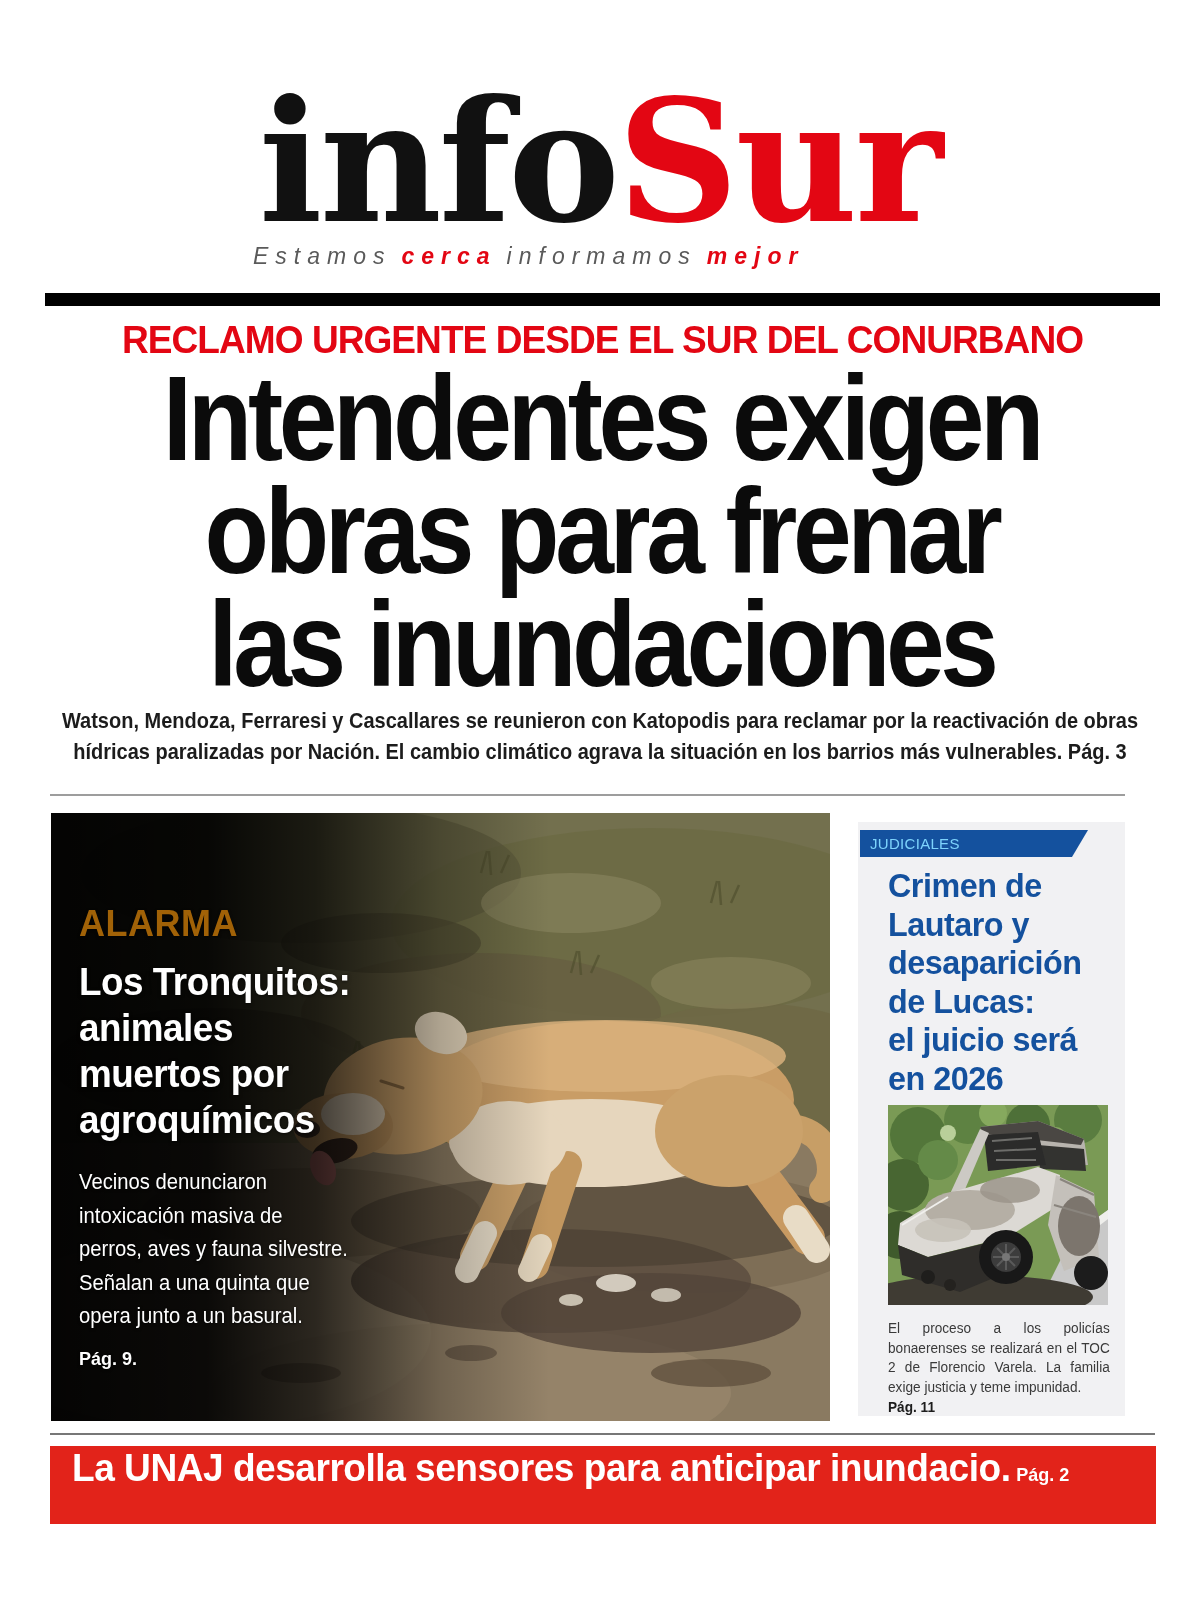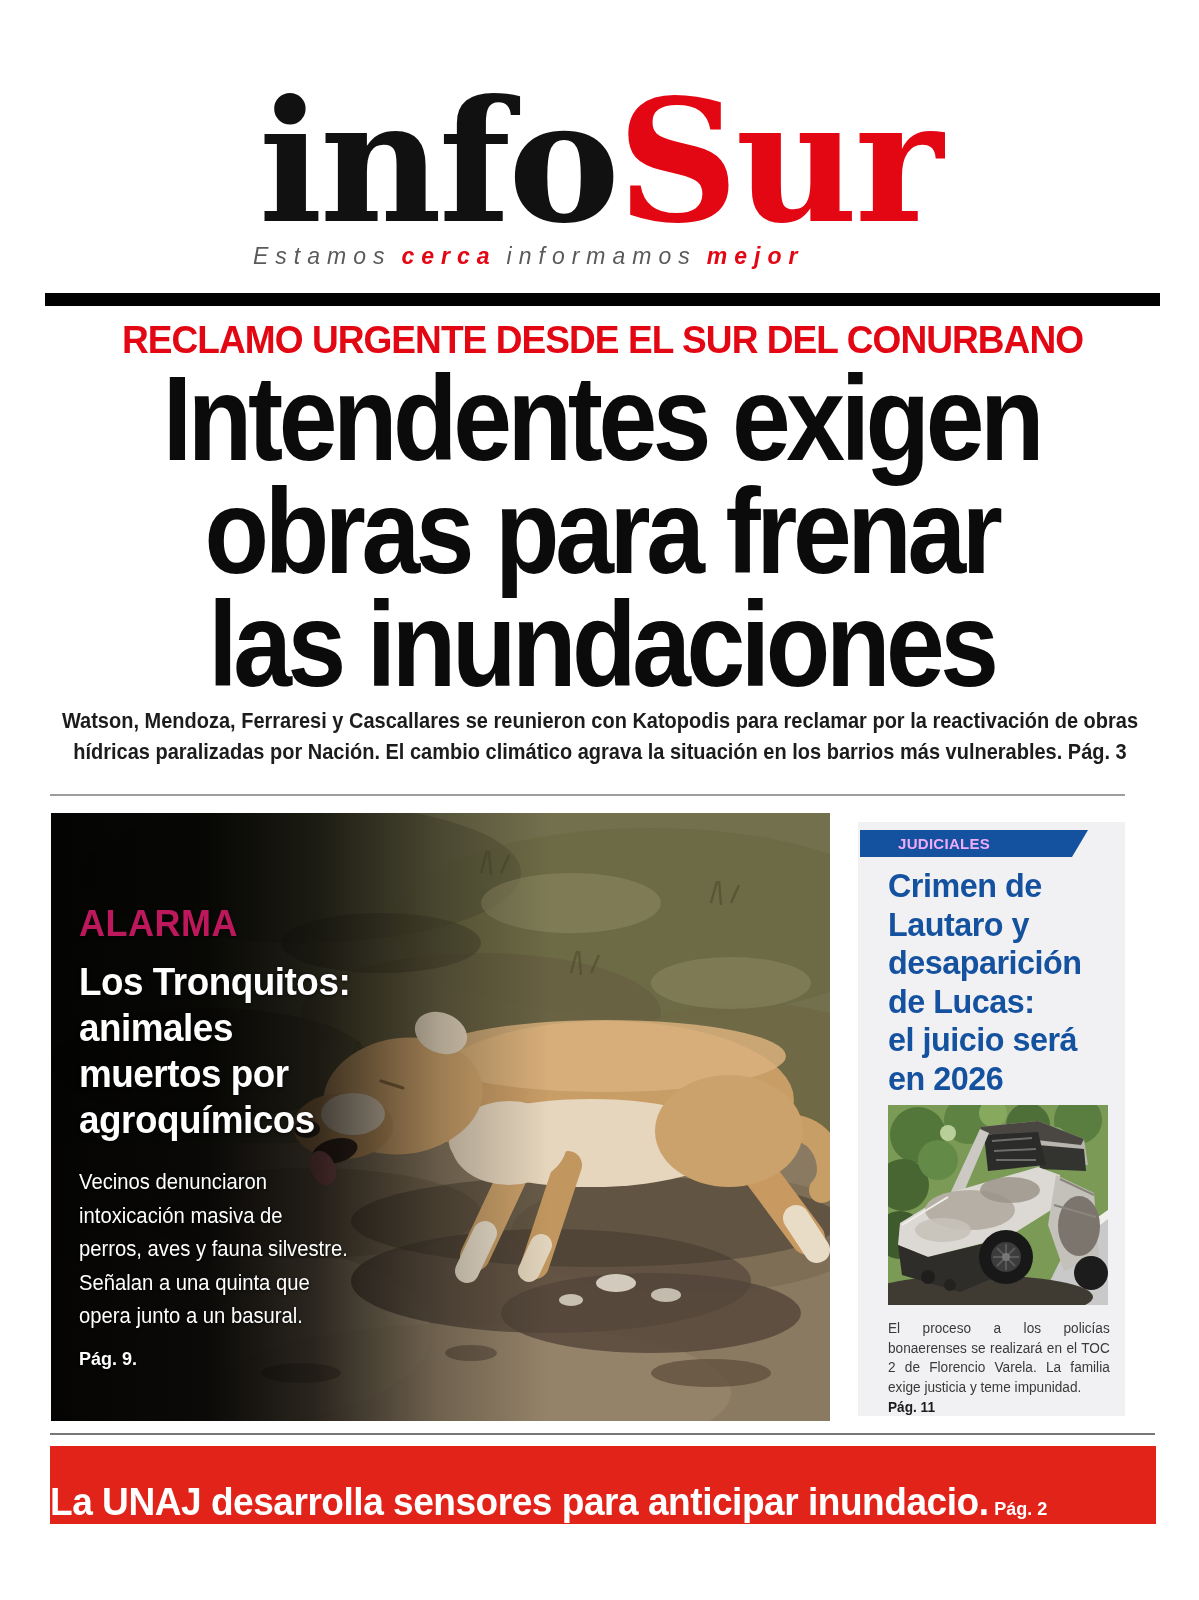--- a/index.html
+++ b/index.html
@@ -37,50 +37,50 @@
   .hairline.top{left:50px;top:794px;width:1075px;}
   .hairline.bottom{left:50px;top:1433px;width:1105px;background:#777;}
 
   
   .photo-main{position:absolute;left:51px;top:813px;width:779px;height:608px;overflow:hidden;}
   .photo-main svg{display:block;width:100%;height:100%;}
   .photo-main .shade{position:absolute;inset:0;
       background:linear-gradient(to right, rgba(0,0,0,0.97) 0%, rgba(0,0,0,0.93) 20%,
                  rgba(0,0,0,0.72) 34%, rgba(0,0,0,0.25) 50%, rgba(0,0,0,0) 64%);}
   .alarm-text{position:absolute;left:79px;top:903px;width:360px;color:#fff;}
-  .alarm-tag{color:#be185d;font-weight:900;font-size:36px;letter-spacing:0.5px;
+  .alarm-tag{color:#a16207;font-weight:900;font-size:36px;letter-spacing:0.5px;
              text-shadow:0 1px 3px rgba(0,0,0,.6);}
   .alarm-hl{margin-top:14px;font-weight:800;font-size:38px;line-height:46px;color:#fff;
             letter-spacing:-0.5px;text-shadow:0 1px 4px rgba(0,0,0,.6);
             transform:scaleX(0.97);transform-origin:0 0;white-space:nowrap;}
   .alarm-body{margin-top:22px;font-size:22px;line-height:33.5px;color:#fff;
               text-shadow:0 1px 3px rgba(0,0,0,.7);transform:scaleX(0.92);
               transform-origin:0 0;white-space:nowrap;}
   .alarm-page{margin-top:16px;font-weight:900;font-size:18px;color:#fff;
               text-shadow:0 1px 3px rgba(0,0,0,.7);}
 
   
   .panel{position:absolute;left:858px;top:822px;width:267px;height:594px;background:#f1f1f3;}
   .section-banner{position:absolute;left:860px;top:830px;width:228px;height:27px;
-      background:#14519e;color:#f0abfc;font-weight:700;font-size:15px;line-height:27px;
-      padding-left:38px;box-sizing:border-box;letter-spacing:0.3px;
+      background:#14519e;color:#7dd3fc;font-weight:400;font-size:15px;line-height:27px;
+      padding-left:10px;box-sizing:border-box;letter-spacing:0.3px;
       clip-path:polygon(0 0,100% 0,calc(100% - 16px) 100%,0 100%);}
   .jud-hl{position:absolute;left:888px;top:866px;width:240px;color:#14519e;}
   .jud-hl .jl{font-weight:800;font-size:34px;line-height:38.5px;letter-spacing:-0.5px;
               transform:scaleX(0.95);transform-origin:0 0;white-space:nowrap;}
   .photo-car{position:absolute;left:888px;top:1105px;width:220px;height:200px;overflow:hidden;}
   .photo-car svg{display:block;width:100%;height:100%;}
   .jud-caption{position:absolute;left:888px;top:1318px;width:252px;color:#3a3a3a;
                font-size:15.5px;line-height:19.5px;text-align:justify;
                transform:scaleX(0.88);transform-origin:0 0;}
   .jud-caption .pg{display:block;font-weight:900;color:#1c1c1c;text-align:left;margin-top:1px;}
 
   
   .banner{position:absolute;left:50px;top:1446px;width:1106px;height:78px;background:#e2231a;
-          display:flex;align-items:flex-end;box-sizing:border-box;}
+          display:flex;align-items:flex-start;padding-left:22px;box-sizing:border-box;}
   .banner .inner{transform:scaleX(0.95);transform-origin:0 50%;white-space:nowrap;color:#fff;}
   .banner .big{font-size:39px;font-weight:700;letter-spacing:-0.5px;}
   .banner .pg{font-size:19px;font-weight:900;margin-left:6px;}
 </style>
 </head>
 <body>
 
 <div class="page">
 
 

